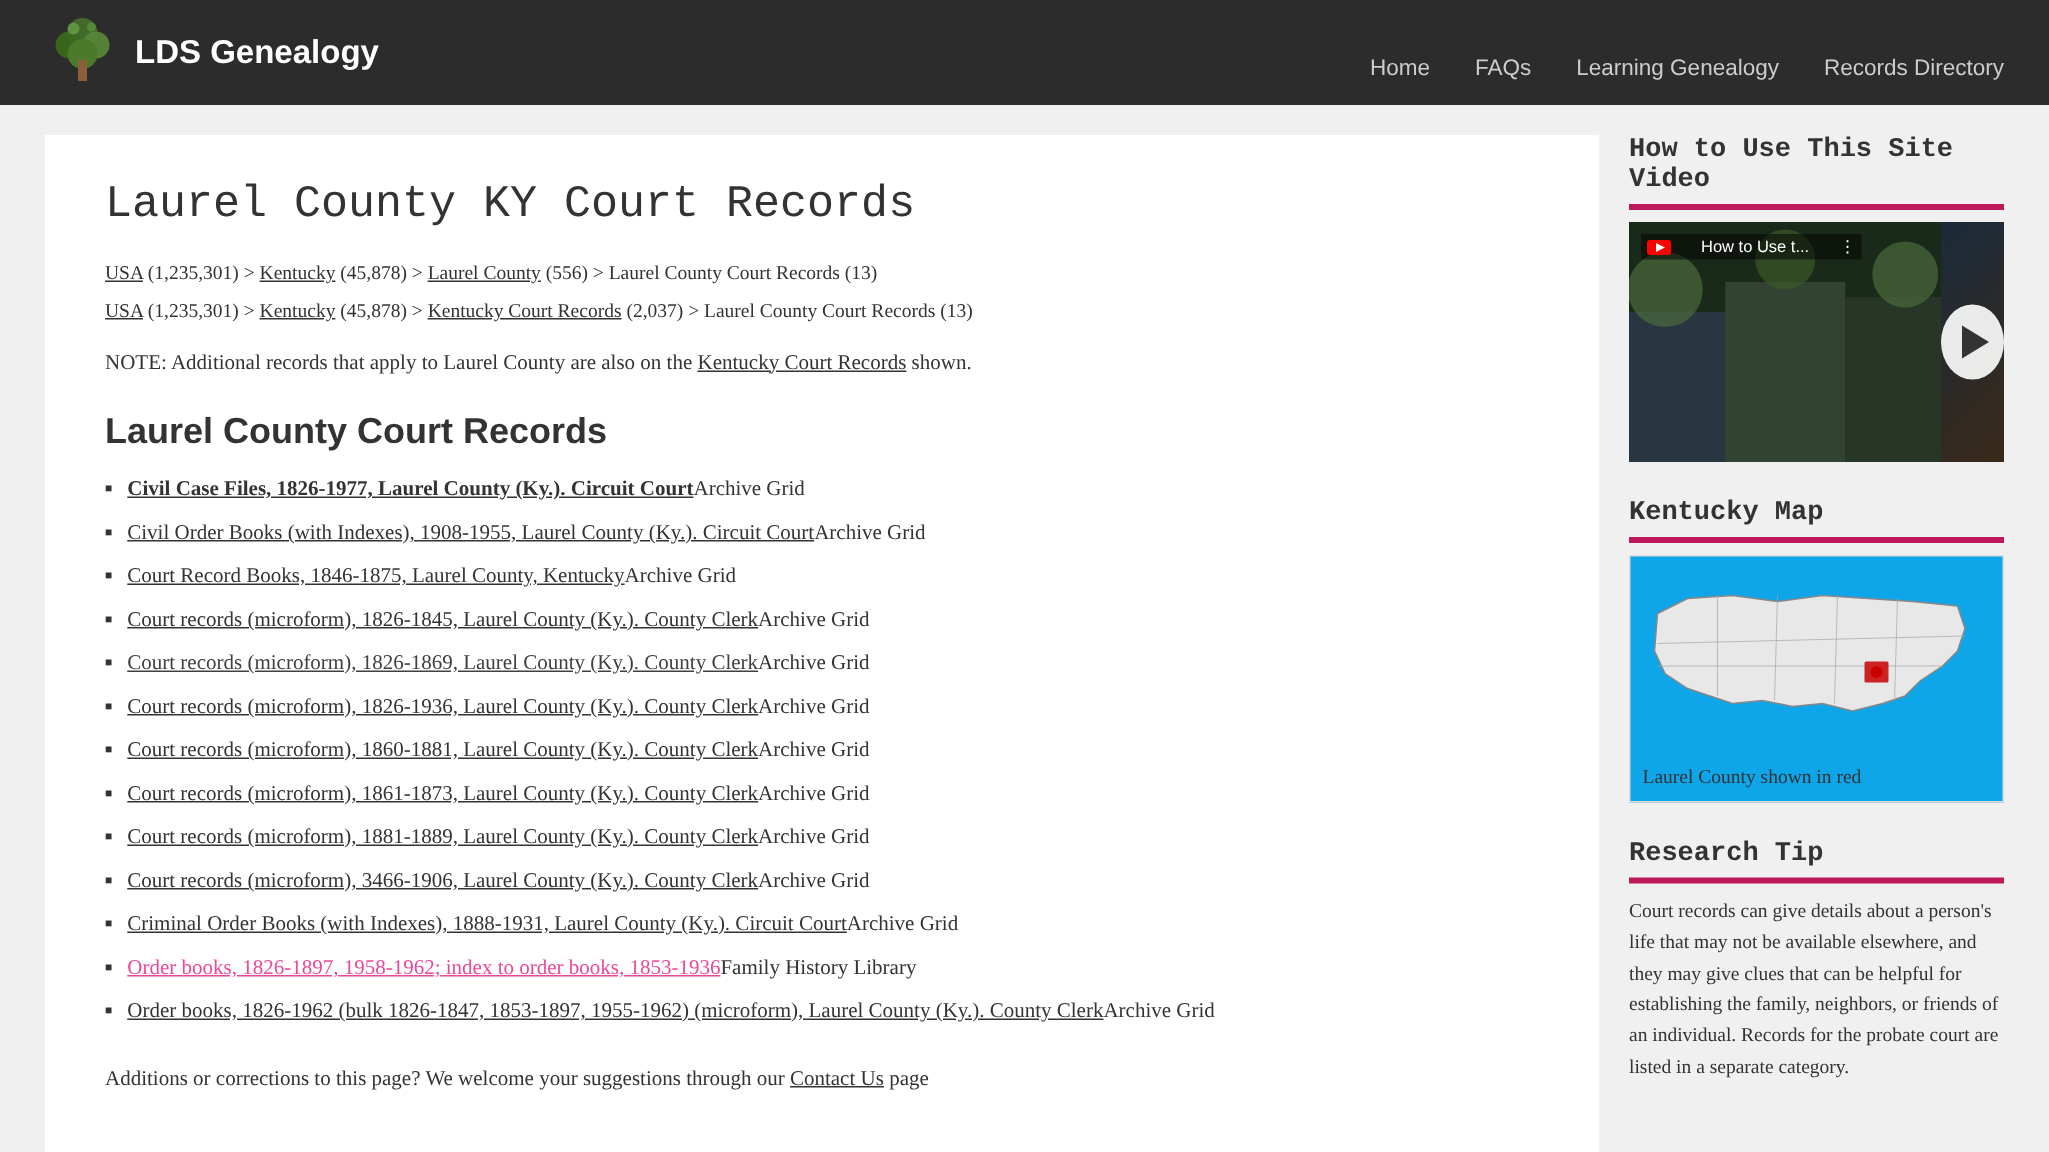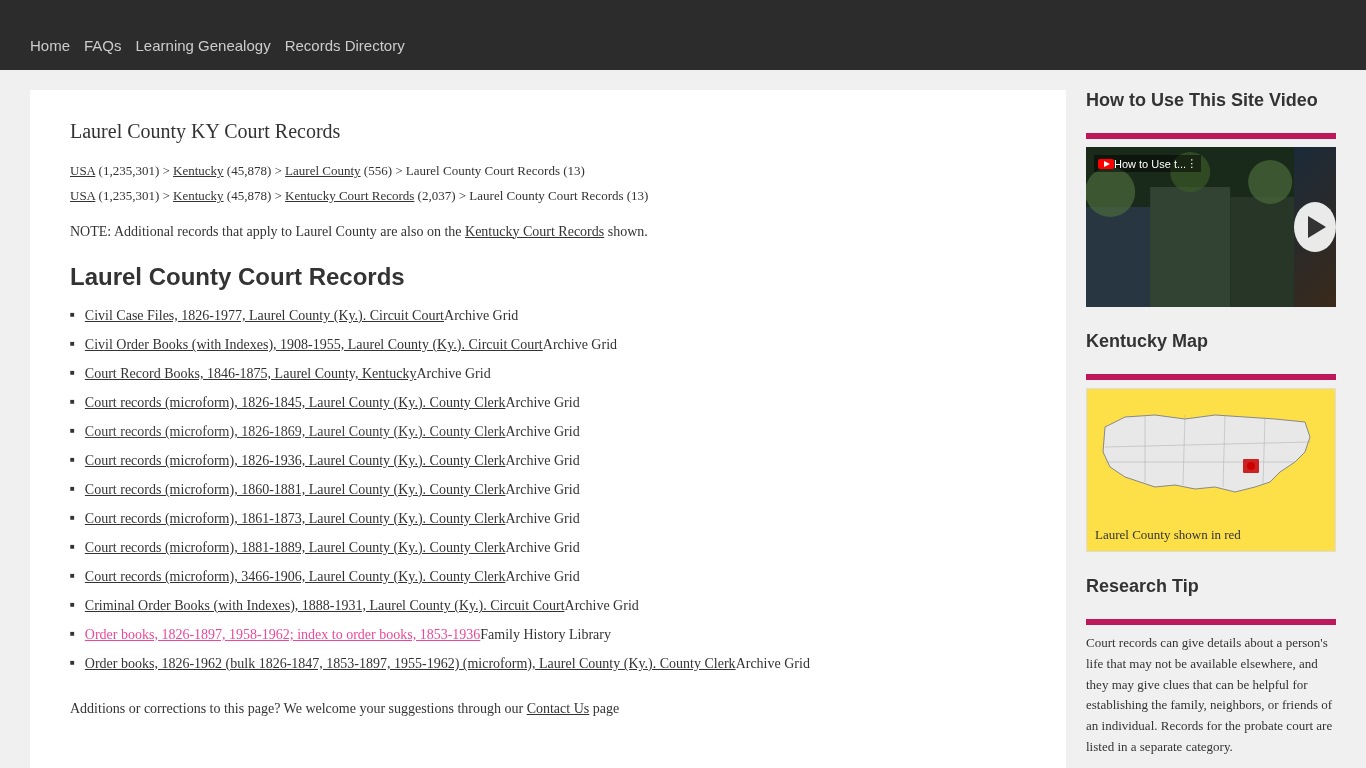--- a/index.html
+++ b/index.html
@@ -24,21 +24,21 @@
       height: 50px;
     }
     #logo-text {
       color: #ffffff;
       font-size: 22px;
       font-weight: bold;
       font-family: Arial, sans-serif;
     }
     #nav {
       display: flex;
-      gap: 14px;
+      gap: 30px;
       margin-top: 20px;
     }
     .nav-item {
       color: #cccccc;
       font-family: Arial, sans-serif;
       font-size: 15px;
       cursor: pointer;
       text-decoration: none;
     }
 
@@ -57,25 +57,25 @@
       padding: 30px 40px 40px 40px;
       margin-right: 20px;
     }
     #sidebar {
       width: 250px;
       flex-shrink: 0;
     }
 
     
     h1 {
-      font-size: 20px;
+      font-size: 30px;
       font-weight: normal;
       color: #333;
       margin-bottom: 18px;
-      font-family: Liberation Serif, serif;
+      font-family: Liberation Mono, monospace;
     }
     .breadcrumb-line {
       font-size: 13px;
       line-height: 1.6;
       margin-bottom: 4px;
       color: #333;
     }
     .breadcrumb-line a {
       color: #333;
       text-decoration: underline;
@@ -132,24 +132,24 @@
     }
 
     
     .sidebar-section {
       margin-bottom: 24px;
     }
     .sidebar-title {
       font-size: 18px;
       font-weight: bold;
       color: #333;
-      font-family: Liberation Sans, sans-serif;
+      font-family: Liberation Mono, monospace;
       margin-bottom: 8px;
-      padding-bottom: 22px;
-      border-bottom: 6px solid #be185d;
+      padding-bottom: 6px;
+      border-bottom: 4px solid #be185d;
     }
     .video-thumb {
       width: 100%;
       background: #1a1a1a;
       height: 160px;
       position: relative;
       display: flex;
       align-items: center;
       justify-content: center;
       overflow: hidden;
@@ -167,21 +167,21 @@
       position: absolute;
       top: 8px;
       left: 8px;
       color: #fff;
       font-size: 11px;
       font-family: Arial, sans-serif;
       background: rgba(0,0,0,0.5);
       padding: 2px 4px;
       display: flex;
       align-items: center;
-      gap: 0;
+      gap: 20px;
     }
     .video-play-btn {
       width: 50px;
       height: 50px;
       background: rgba(255,255,255,0.9);
       border-radius: 50%;
       display: flex;
       align-items: center;
       justify-content: center;
       cursor: pointer;
@@ -190,41 +190,55 @@
       content: '';
       border-left: 18px solid #333;
       border-top: 11px solid transparent;
       border-bottom: 11px solid transparent;
       margin-left: 4px;
     }
 
     
     .map-container {
       width: 100%;
-      background: #fde047;
+      background: #0ea5e9;
       border: 1px solid #ddd;
       padding: 8px;
     }
     .map-caption {
       font-size: 13px;
       margin-top: 6px;
       color: #333;
     }
 
     
     .research-tip-text {
       font-size: 13px;
       line-height: 1.6;
       color: #333;
     }
   </style>
 </head>
 <body>
 
 <header id="header">
+  <div id="logo-area">
+
+    <svg id="logo-icon" viewBox="0 0 50 50" xmlns="http://www.w3.org/2000/svg">
+      <circle cx="25" cy="12" r="10" fill="#4a7a2a" opacity="0.8"></circle>
+      <circle cx="16" cy="20" r="9" fill="#3a6a1a" opacity="0.9"></circle>
+      <circle cx="34" cy="20" r="9" fill="#5a8a3a" opacity="0.9"></circle>
+      <circle cx="25" cy="26" r="10" fill="#4a7a2a"></circle>
+      <rect x="22" y="30" width="6" height="14" fill="#8B5E3C"></rect>
+
+      <circle cx="19" cy="9" r="4" fill="#6aaa4a" opacity="0.7"></circle>
+      <circle cx="31" cy="8" r="3" fill="#5a9a3a" opacity="0.7"></circle>
+    </svg>
+    <span id="logo-text">LDS Genealogy</span>
+  </div>
   <nav id="nav">
     <a class="nav-item">Home</a>
     <a class="nav-item">FAQs</a>
     <a class="nav-item">Learning Genealogy</a>
     <a class="nav-item">Records Directory</a>
   </nav>
 </header>
 
 <div id="content-wrapper">
 
@@ -253,21 +267,21 @@
     <p class="note-text">
       <span>NOTE: Additional records that apply to Laurel County are also on the</span>
       <a>Kentucky Court Records</a>
       <span>shown.</span>
     </p>
 
     <h2>Laurel County Court Records</h2>
 
     <ul class="records-list" id="records-list">
 
-    <li><a href="#" style="color: rgb(51, 51, 51); text-decoration: underline;">Civil Case Files, 1826-1977, Laurel County (Ky.). Circuit Court</a> Archive Grid</li>
+    <li><a href="#" style="color: rgb(51, 51, 51); text-decoration: underline; font-weight: bold;">Civil Case Files, 1826-1977, Laurel County (Ky.). Circuit Court</a> Archive Grid</li>
         <li><a href="#" style="color: rgb(51, 51, 51); text-decoration: underline;">Civil Order Books (with Indexes), 1908-1955, Laurel County (Ky.). Circuit Court</a> Archive Grid</li>
         <li><a href="#" style="color: rgb(51, 51, 51); text-decoration: underline;">Court Record Books, 1846-1875, Laurel County, Kentucky</a> Archive Grid</li>
         <li><a href="#" style="color: rgb(51, 51, 51); text-decoration: underline;">Court records (microform), 1826-1845, Laurel County (Ky.). County Clerk</a> Archive Grid</li>
         <li><a href="#" style="color: #404040; text-decoration: underline;">Court records (microform), 1826-1869, Laurel County (Ky.). County Clerk</a> Archive Grid</li>
         <li><a href="#" style="color: rgb(51, 51, 51); text-decoration: underline;">Court records (microform), 1826-1936, Laurel County (Ky.). County Clerk</a> Archive Grid</li>
         <li><a href="#" style="color: rgb(51, 51, 51); text-decoration: underline; text-align: right;">Court records (microform), 1860-1881, Laurel County (Ky.). County Clerk</a> Archive Grid</li>
         <li><a href="#" style="color: rgb(51, 51, 51); text-decoration: underline;">Court records (microform), 1861-1873, Laurel County (Ky.). County Clerk</a> Archive Grid</li>
         <li><a href="#" style="color: rgb(51, 51, 51); text-decoration: underline;">Court records (microform), 1881-1889, Laurel County (Ky.). County Clerk</a> Archive Grid</li>
         <li><a href="#" style="color: rgb(51, 51, 51); text-decoration: underline;">Court records (microform), 3466-1906, Laurel County (Ky.). County Clerk</a> Archive Grid</li>
         <li><a href="#" style="color: rgb(51, 51, 51); text-decoration: underline;">Criminal Order Books (with Indexes), 1888-1931, Laurel County (Ky.). Circuit Court</a> Archive Grid</li>

